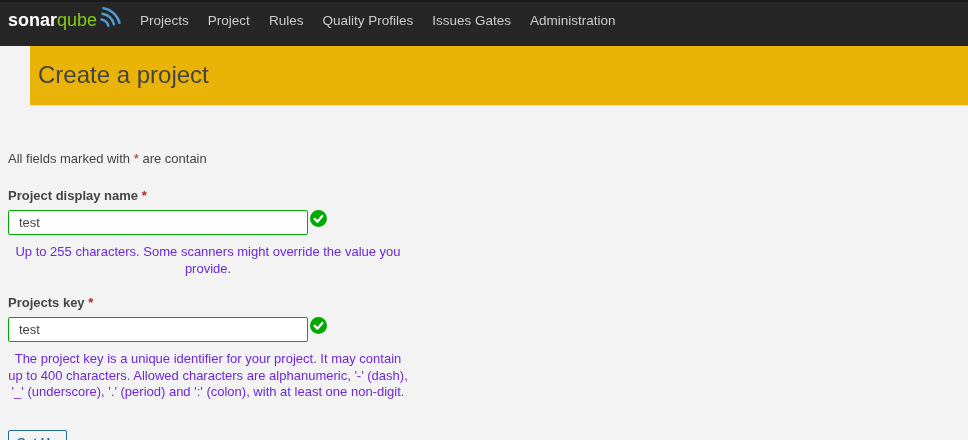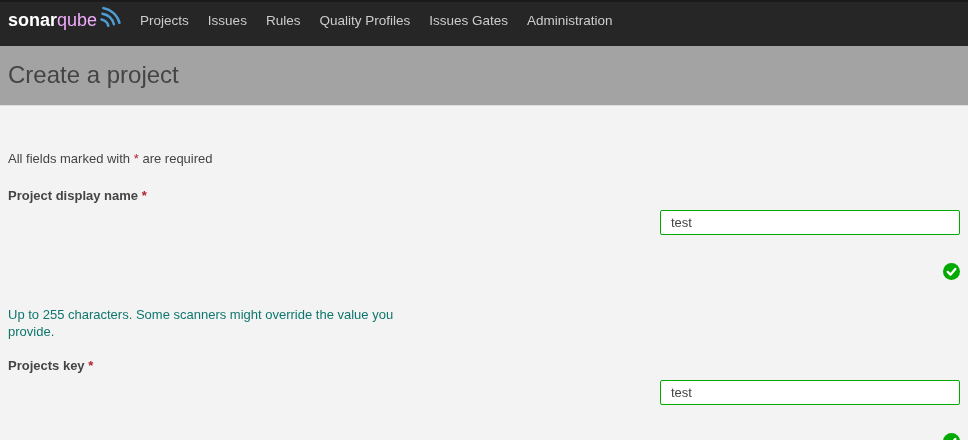--- a/index.html
+++ b/index.html
@@ -28,42 +28,43 @@
     cursor: pointer;
     margin-right: 16px;
   }
   .logo-bold {
     color: #fff;
     font-weight: 700;
     font-size: 18px;
     letter-spacing: 0;
   }
   .logo-light {
-    color: #f0abfc;
+    color: #84cc16;
     font-weight: 300;
     font-size: 18px;
   }
   .logo svg { margin-left: 2px; margin-bottom: 4px; }
   .nav-items {
     display: flex;
     align-items: flex-end;
     gap: 19px;
   }
   .nav-item {
     color: #ccc;
     font-size: 13.5px;
     cursor: pointer;
     text-decoration: none;
   }
 
   
   .page-header {
-    background: #a3a3a3;
+    background: #eab308;
     padding: 15px 8px 16px 8px;
     border-bottom: 1px solid #ddd;
+    margin-left: 30px;
   }
   .page-title {
     margin: 0;
     font-size: 24px;
     font-weight: 400;
     color: #444;
   }
 
   
   .content { padding: 0 8px; }
@@ -76,42 +77,42 @@
   .form-group { margin-top: 22px; }
   .form-group + .form-group { margin-top: 18px; }
   .field-label {
     font-weight: 700;
     color: #444;
     display: block;
     margin-bottom: 7px;
   }
   .input-row {
     display: flex;
-    align-items: flex-end;
-    gap: 28px;
-    flex-direction: column;
+    align-items: flex-start;
+    gap: 2px;
   }
   .text-input {
     width: 300px;
     height: 25px;
     border: 1px solid #00aa00;
     border-radius: 2px;
     background: #fff;
     padding: 0 10px;
     font-family: "Liberation Sans", sans-serif;
     font-size: 13px;
     color: #444;
     outline: none;
   }
   .check-icon { flex: 0 0 auto; display: block; }
   .note {
-    margin-top: 24px;
+    margin-top: 9px;
     max-width: 400px;
-    color: #0f766e;
+    color: #6d28d9;
     line-height: 16.5px;
+    text-align: center;
   }
 
   .setup-button {
     margin-top: 29px;
     display: inline-block;
     padding: 4px 8px;
     background: transparent;
     border: 1px solid #236a97;
     border-radius: 2px;
     color: #236a97;
@@ -131,37 +132,37 @@
     <span>
       <svg width="25" height="25" viewBox="0 0 26 26" fill="none">
         <path d="M2.6 16.1 A9 9 0 0 1 9.7 22.7" stroke="#4e9bd1" stroke-width="2.6" stroke-linecap="round"></path>
         <path d="M3.6 10.2 A15 15 0 0 1 15.5 21.1" stroke="#4e9bd1" stroke-width="2.6" stroke-linecap="round"></path>
         <path d="M4.6 4.3 A21 21 0 0 1 21.3 19.6" stroke="#4e9bd1" stroke-width="2.6" stroke-linecap="round"></path>
       </svg>
     </span>
   </div>
   <nav class="nav-items">
     <a class="nav-item">Projects</a>
-    <a class="nav-item">Issues</a>
+    <a class="nav-item">Project</a>
     <a class="nav-item">Rules</a>
     <a class="nav-item">Quality Profiles</a>
     <a class="nav-item">Issues Gates</a>
     <a class="nav-item">Administration</a>
   </nav>
 </header>
 
 <section class="page-header">
   <h1 class="page-title">Create a project</h1>
 </section>
 
 <main class="content">
   <p class="required-note">
     <span>All fields marked with</span>
     <em class="asterisk">*</em>
-    <span>are required</span>
+    <span>are contain</span>
   </p>
 
   <div class="form-group">
     <label class="field-label">
       <span>Project display name</span>
       <em class="asterisk">*</em>
     </label>
     <div class="input-row">
       <input class="text-input" type="text" value="test" style="">
       <span class="check-icon">
@@ -181,16 +182,17 @@
     </label>
     <div class="input-row">
       <input class="text-input" type="text" value="test" style="">
       <span class="check-icon">
         <svg width="17" height="17" viewBox="0 0 16 16">
           <circle cx="8" cy="8" r="8" fill="#00aa00"></circle>
           <path d="M4.4 8.4 L7 11 L11.6 5.6" stroke="#fff" stroke-width="2.2" fill="none" stroke-linecap="round" stroke-linejoin="round"></path>
         </svg>
       </span>
     </div>
+    <div class="note">The project key is a unique identifier for your project. It may contain up to 400 characters. Allowed characters are alphanumeric, '-' (dash), '_' (underscore), '.' (period) and ':' (colon), with at least one non-digit.</div>
   </div>
 
   <button class="setup-button">Set Up</button>
 </main>
 
 </body></html>

